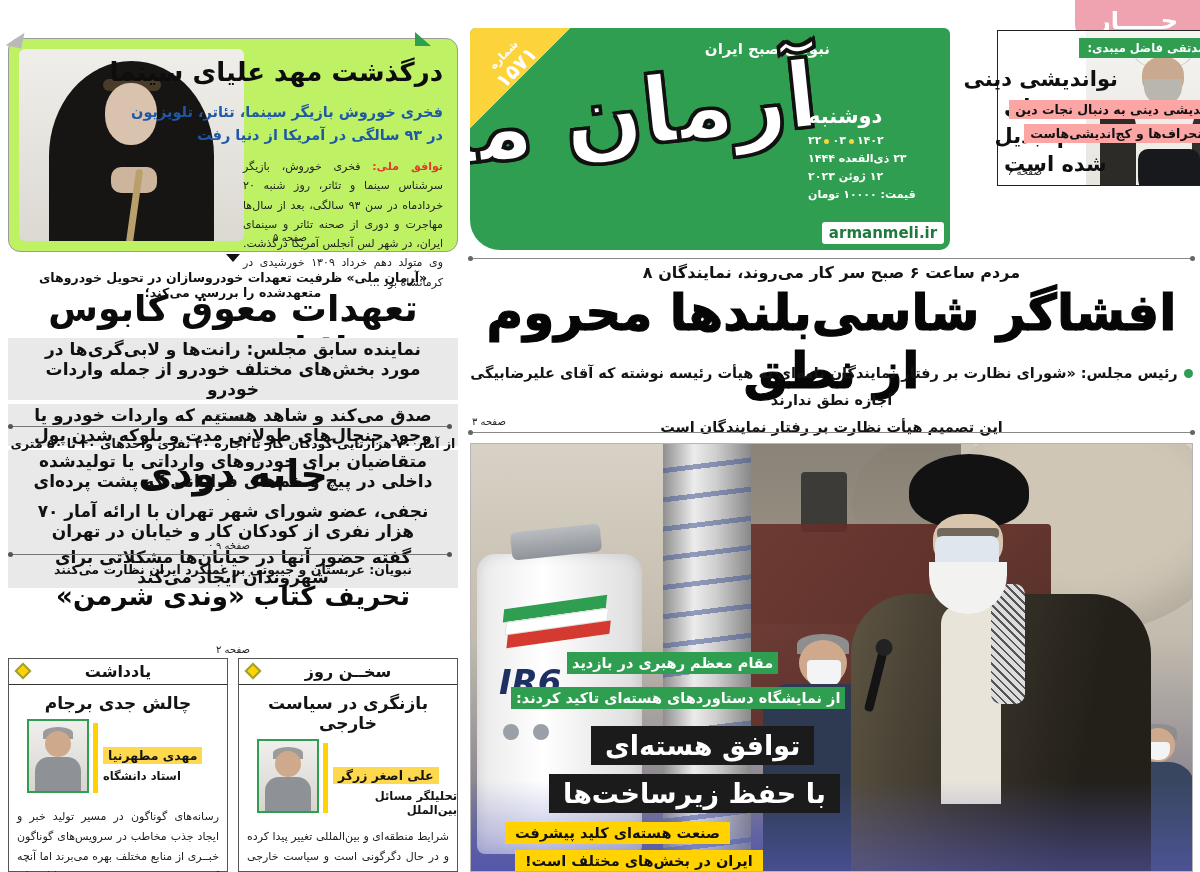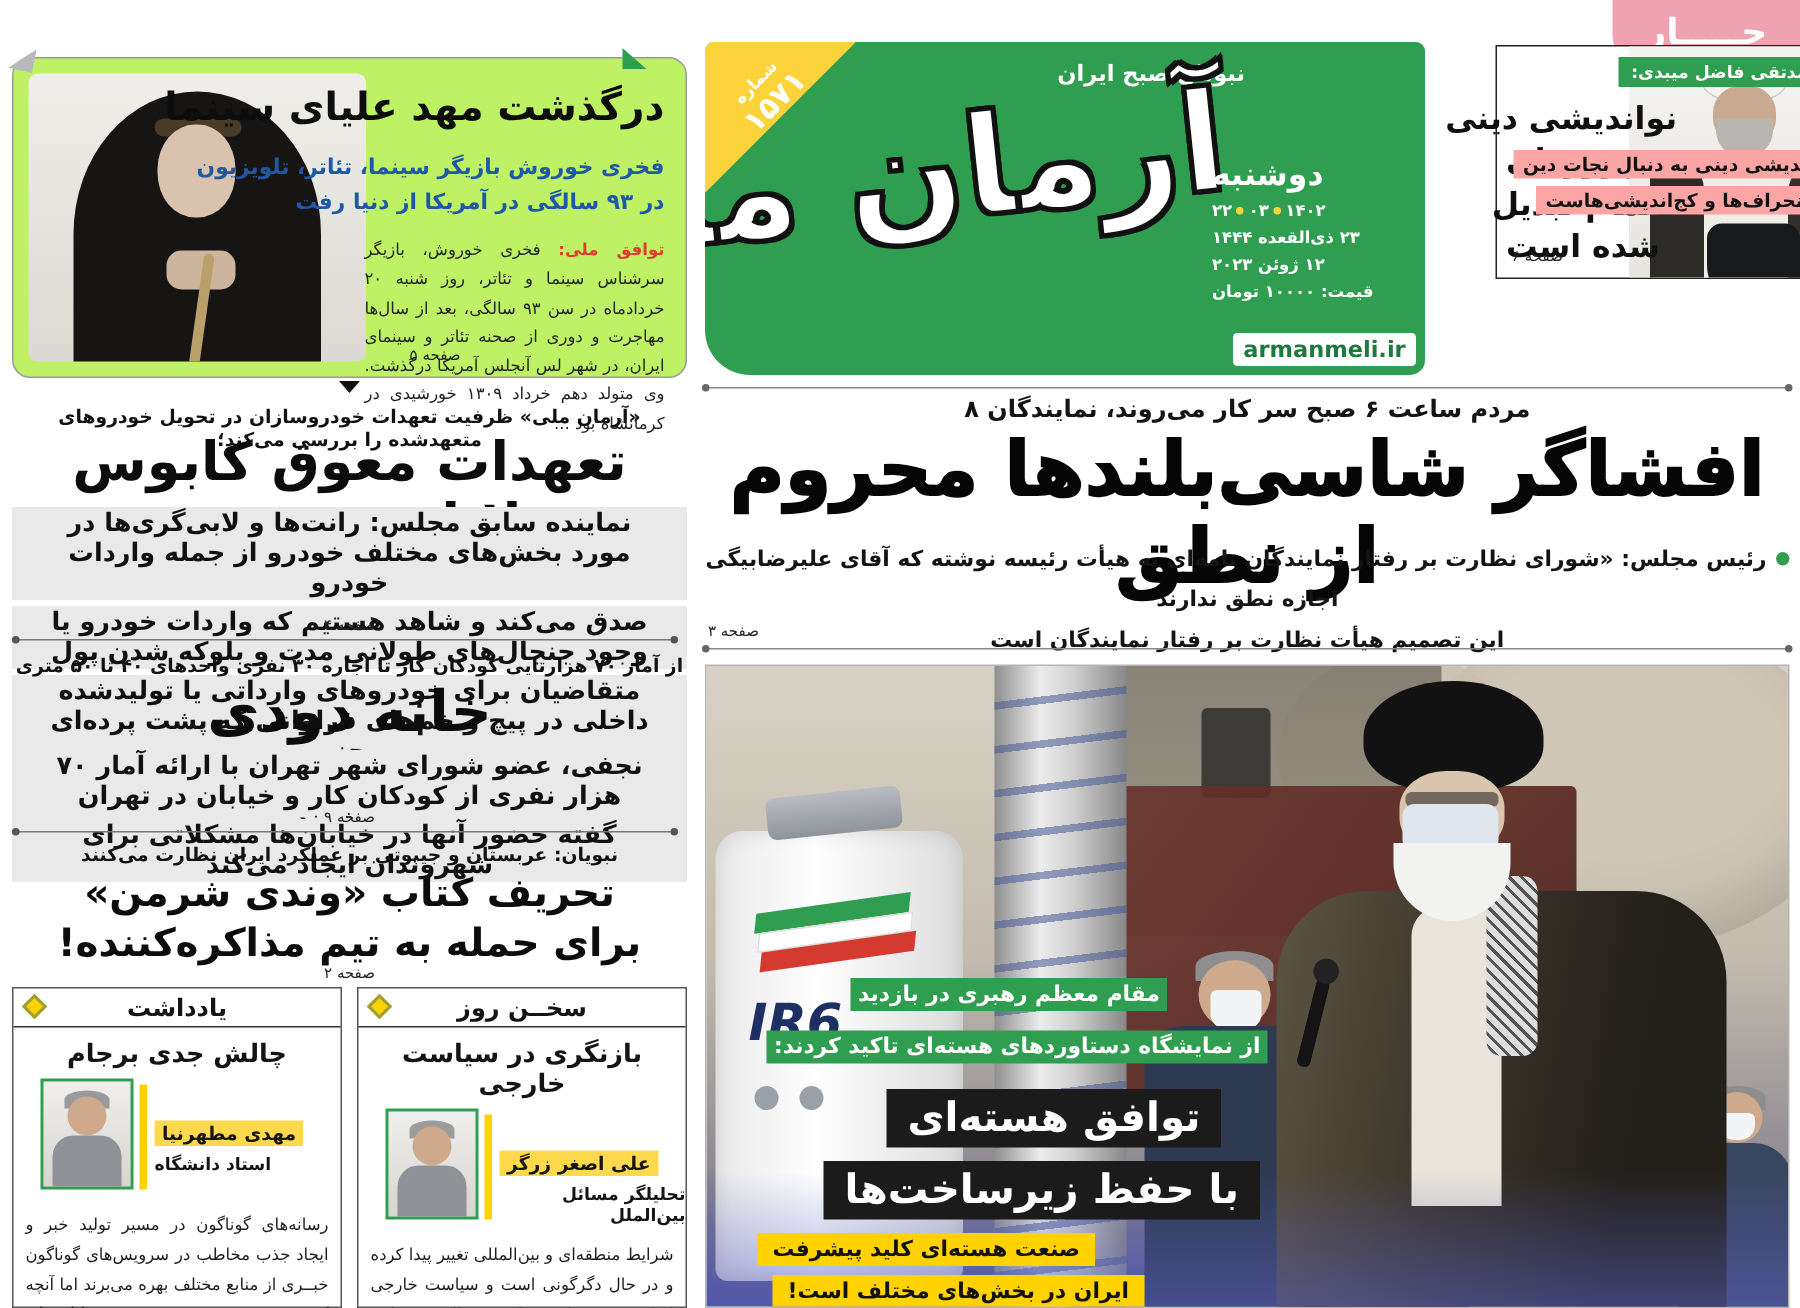--- a/index.html
+++ b/index.html
@@ -280,21 +280,20 @@
   <div class="abs center hl-lines" style="top:500px;">
     <span>نجفی، عضو شورای شهر تهران با ارائه آمار ۷۰ هزار نفری از کودکان کار و خیابان در تهران</span><br>
     <span>گفته حضور آنها در خیابان‌ها مشکلاتی برای شهروندان ایجاد می‌کند</span>
   </div>
   <div class="abs center page-ref" style="top:540px;">صفحه ۹</div>
   <div class="divider" style="top:554px;"></div>
 
   <div class="abs center kicker" style="top:562px;">نبویان: عربستان و جیبوتی بر عملکرد ایران نظارت می‌کنند</div>
   <div class="abs center headline-xl" style="top:580px; font-size:26px; line-height:1.25;">
     <div>تحریف کتاب «وندی شرمن»</div>
-    <div>برای حمله به تیم مذاکره‌کننده!</div>
   </div>
   <div class="abs center page-ref" style="top:644px;">صفحه ۲</div>
 
   <div class="abs note-box" style="left:8px;">
     <div class="note-head">
       <span>یادداشت</span>
       <span class="note-diamond"></span>
     </div>
     <div class="note-title">چالش جدی برجام</div>
     <div class="author-row">

